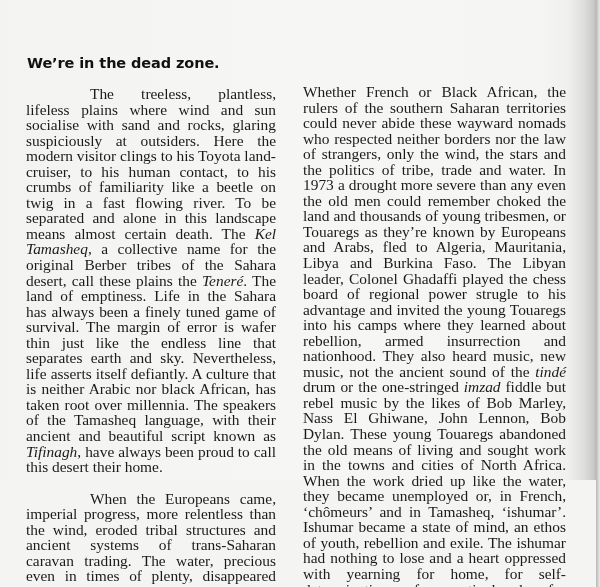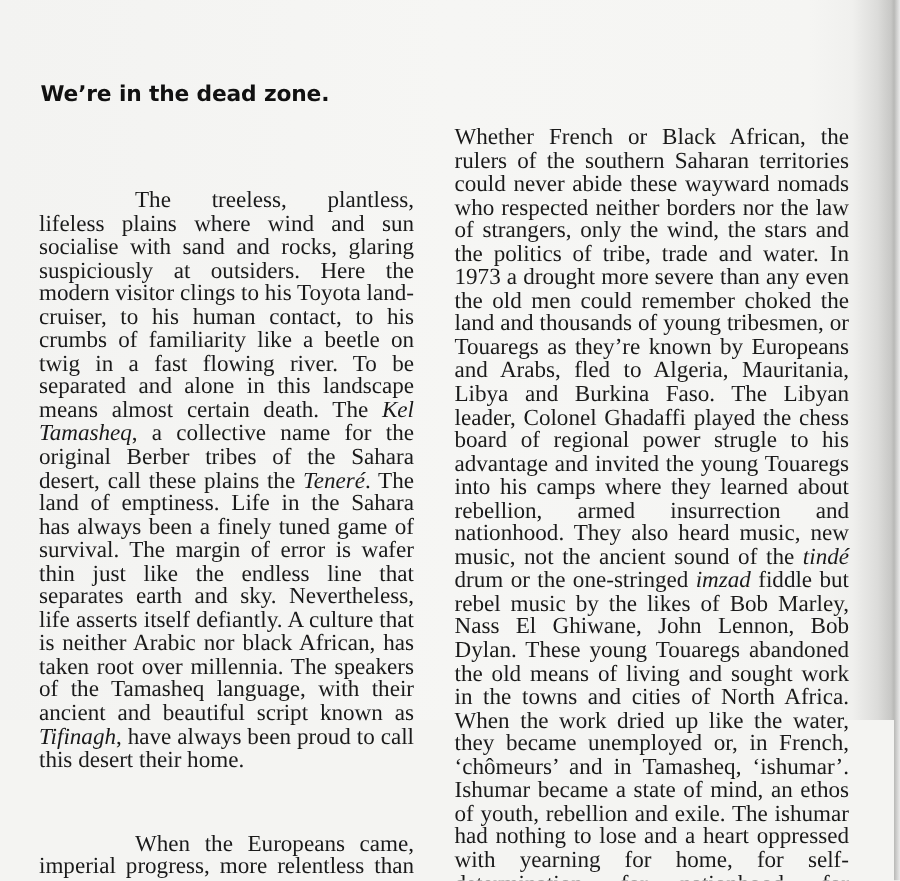--- a/index.html
+++ b/index.html
@@ -55,21 +55,20 @@
       left: 303px;
       top: 84px;
       width: 263px;
     }
     .col p {
       margin: 0;
       text-align: justify;
     }
     .col p.indent {
       text-indent: 64px;
-      margin-top: 40px;
     }
     .col p + p {
       margin-top: 16px;
     }
     .col em {
       font-style: italic;
     }
   </style>
 </head>
 <body>

